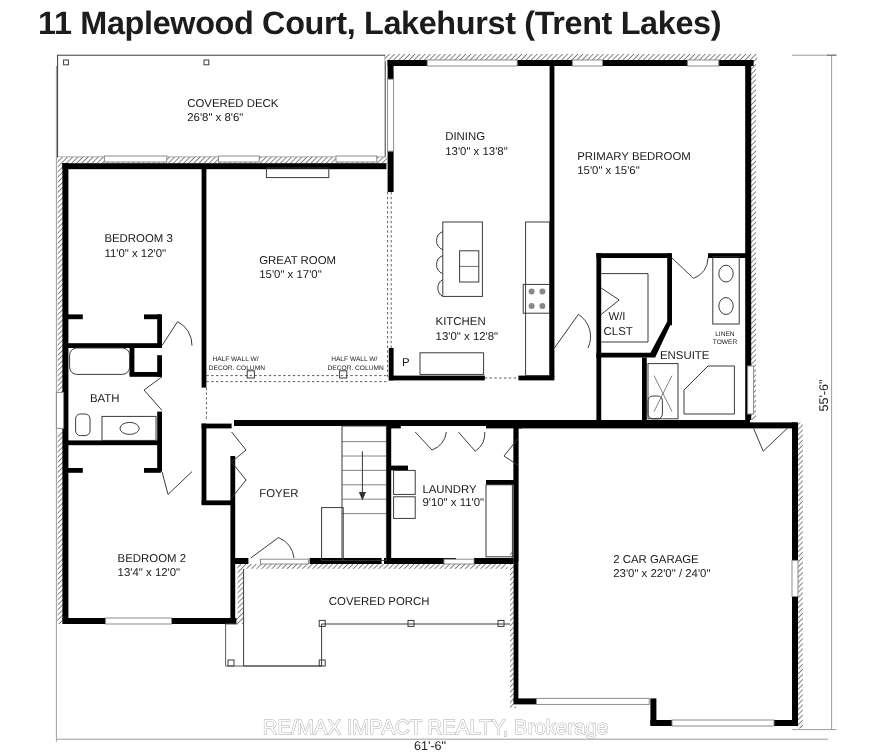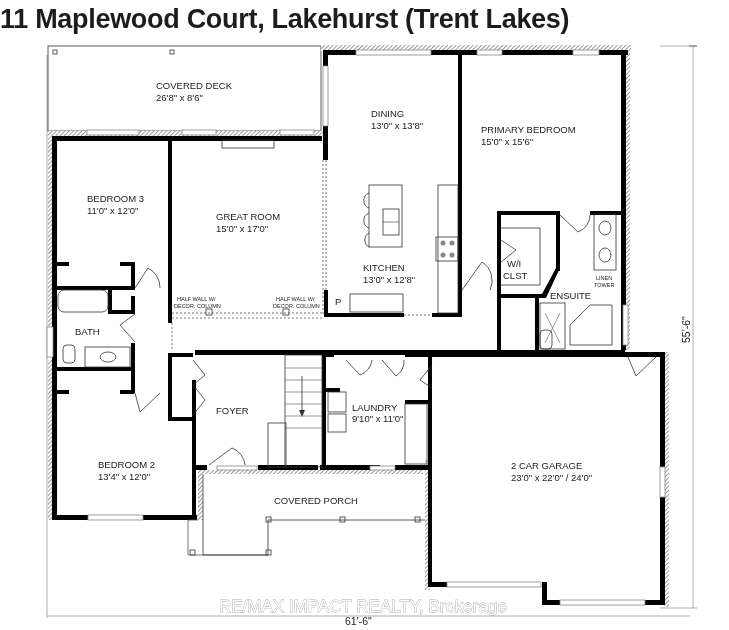--- a/index.html
+++ b/index.html
@@ -1,17 +1,17 @@
 <!DOCTYPE html>
 <html><head>
 <meta charset="utf-8">
 <style>
   html, body { margin: 0; padding: 0; background: #ffffff; }
   body { width: 729px; height: 630px; position: relative; overflow: hidden; font-family: "Liberation Sans", sans-serif; }
-  .title { position: absolute; left: 0; top: 2px; width: 601px; text-align: left; font-family: "Liberation Sans", sans-serif; font-weight: bold; font-size: 27px; color: #1c1c1c; letter-spacing: -0.3px; line-height: 34px; }
+  .title { position: absolute; left: 0; top: 2px; width: 601px; text-align: right; font-family: "Liberation Sans", sans-serif; font-weight: bold; font-size: 27px; color: #1c1c1c; letter-spacing: -0.3px; line-height: 34px; }
   svg.plan { position: absolute; left: 0; top: 0; }
   .room-label { font-family: "Liberation Sans", sans-serif; font-size: 9.5px; fill: #1a1a1a; }
   .tiny-label { font-family: "Liberation Sans", sans-serif; font-size: 5.5px; fill: #1a1a1a; }
   .dim-label { font-family: "Liberation Sans", sans-serif; font-size: 10.5px; fill: #222; }
   .watermark { font-family: "Liberation Sans", sans-serif; font-size: 17px; fill: #ffffff; stroke: #9a9a9a; stroke-width: 0.8px; paint-order: stroke; opacity: 0.85; }
   .wall { fill: #000; }
   .thin { fill: none; stroke: #333; stroke-width: 0.8; }
   .dash { fill: none; stroke: #555; stroke-width: 0.8; stroke-dasharray: 2 2; }
   .window { fill: #fff; stroke: #888; stroke-width: 0.8; }
   .hatch { fill: url(#hatch); }

